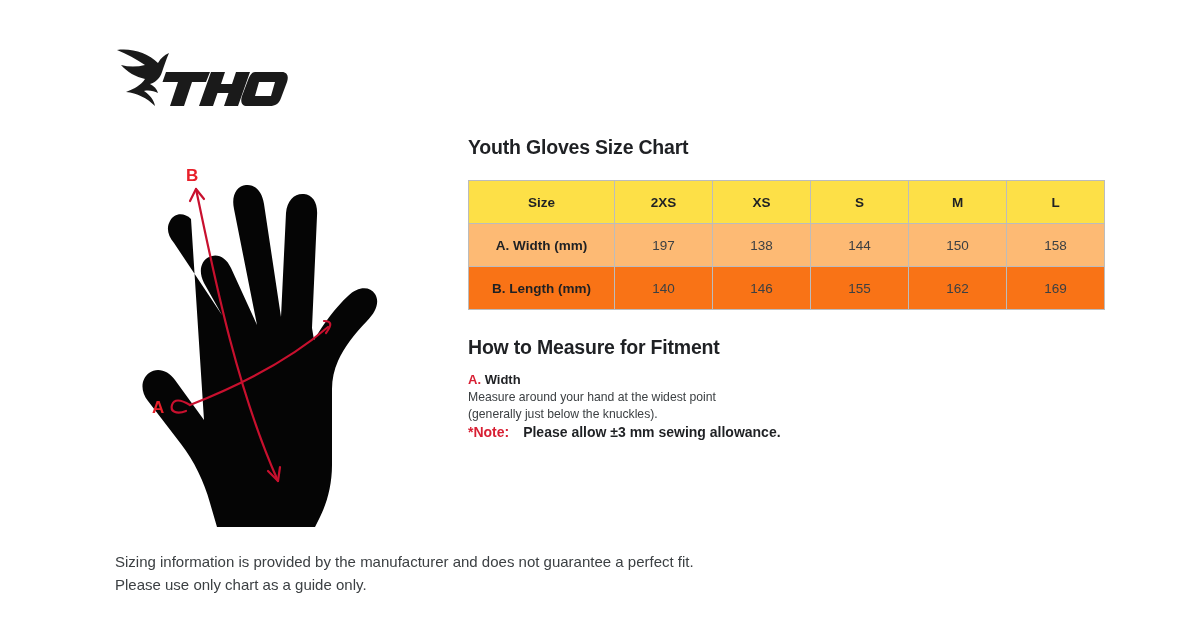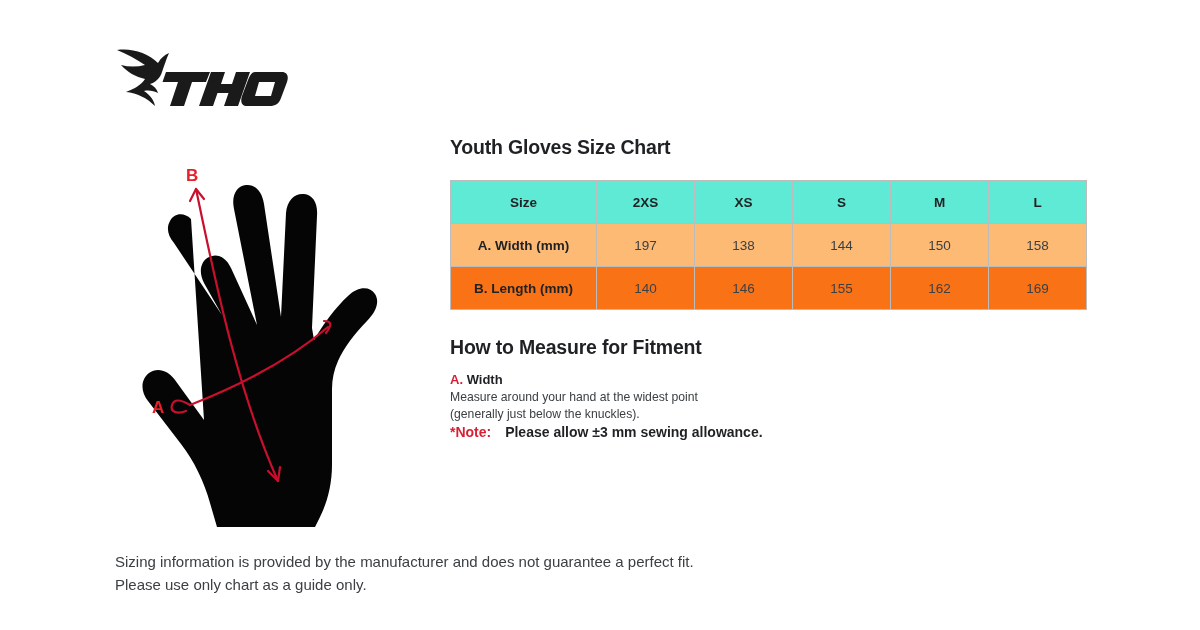--- a/index.html
+++ b/index.html
@@ -30,21 +30,21 @@
     position: absolute;
     left: 118px;
     top: 165px;
     width: 300px;
     height: 370px;
   }
 
   
   #content-column {
     position: absolute;
-    left: 450px;
+    left: 468px;
     top: 136px;
     width: 640px;
   }
 
   .section-title {
     font-size: 19.5px;
     font-weight: bold;
     letter-spacing: -0.2px;
     color: #1f2124;
     margin: 0;
@@ -62,21 +62,21 @@
     height: 42px;
     text-align: center;
     vertical-align: middle;
     font-size: 13.5px;
     padding: 0;
   }
   #size-table col.label-col { width: 146px; }
   #size-table col.size-col  { width: 98px; }
 
   tr.header-row td {
-    background: #5eead4;
+    background: #fde047;
     font-weight: bold;
     color: #1f2124;
   }
   tr.width-row td {
     background: #fdba74;
     color: #3c4043;
   }
   tr.length-row td {
     background: #f97316;
     color: #3c4043;

